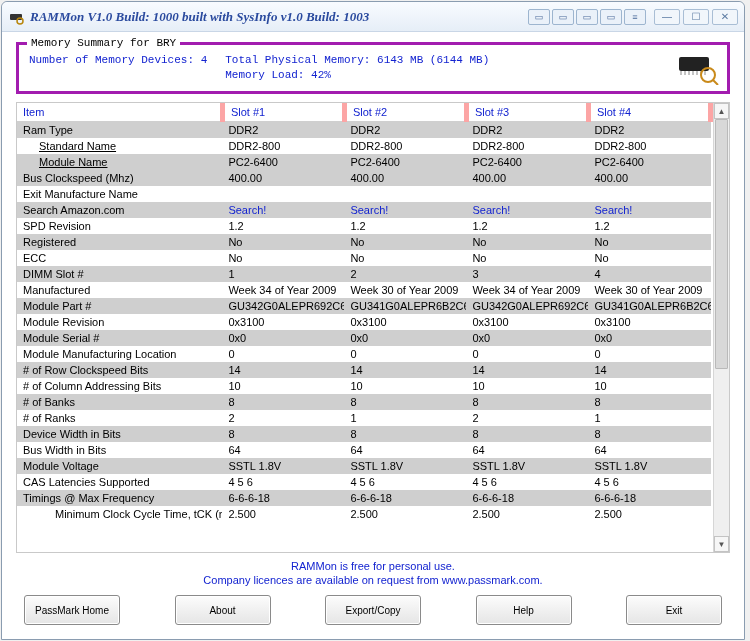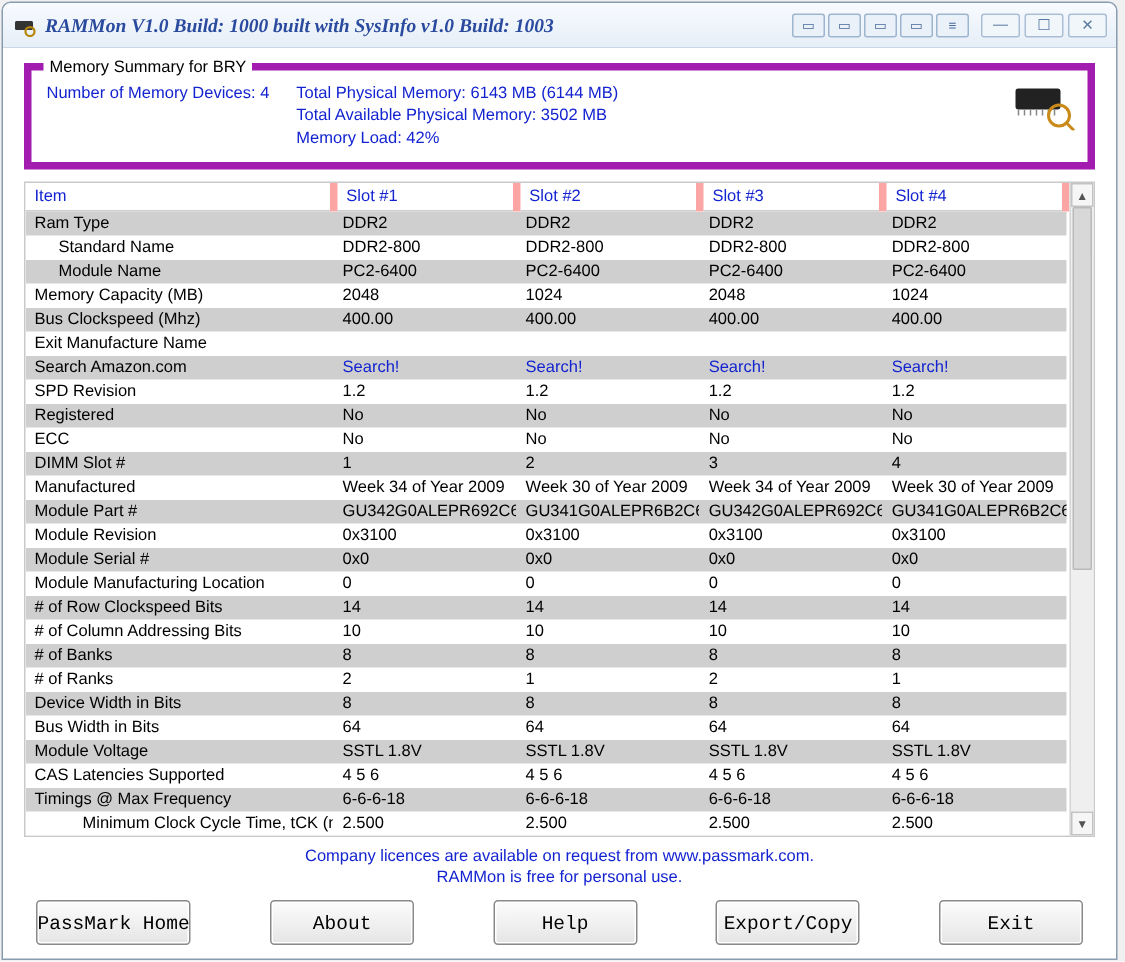--- a/index.html
+++ b/index.html
@@ -57,24 +57,25 @@
     background:#f1f6fb;display:flex;align-items:center;justify-content:center;
     font-size:10px;color:#5a7aa2;
   }
   .content {
     flex:1;
     padding: 4px 10px 8px 10px;
     display:flex;flex-direction:column;
     overflow:hidden;
   }
   .summary {
-    border:5px solid #a21caf;
+    border:3px solid #a21caf;
     padding:6px 6px 8px 10px;
     position:relative;
     margin: 6px 4px 8px 4px;
+    font-family: Liberation Mono, monospace;
   }
   .summary-title {
     position:absolute;top:-8px;left:8px;background:#fff;padding:0 4px;color:#000;font-size:11px;
   }
   .summary-row { color:#1323d0; font-size:11px; line-height:15px; }
   .summary-grid { display:flex; gap:18px; margin-top:2px;}
   .chip-icon {
     position:absolute; right:8px; top:6px; width:44px;height:34px;
   }
   .table-wrap {
@@ -93,41 +94,40 @@
     border-bottom:1px solid #cfcfcf;border-right:5px solid #fca5a5;
     padding:3px 6px;font-size:11px;background:#fff;height:18px;
   }
   tbody td {
     padding:2px 6px;font-size:11px;color:#000;height:16px;
     white-space:nowrap;overflow:hidden;text-overflow:clip;
   }
   tbody tr.gray td { background:#cfcfcf; }
   tbody tr.white td { background:#fff; }
   .link { color:#1323d0;margin-top:12px; }
-  .indent1 { padding-left:22px !important; }
+  .indent1 { padding-left:22px !important;text-decoration:underline; }
   .indent2 { padding-left:38px !important; }
   .vscroll {
     width:16px;background:#efefef;border-left:1px solid #d6d6d6;
     display:flex;flex-direction:column;
   }
   .vscroll .arrow{height:16px;border:1px solid #c3c3c3;background:#f6f6f6;display:flex;align-items:center;justify-content:center;font-size:8px;color:#555;}
   .vscroll .track{flex:1;position:relative;}
   .vscroll .thumb{position:absolute;top:0;left:1px;right:1px;height:60%;background:#d8d8d8;border:1px solid #b9b9b9;border-radius:1px;}
   .footer-note {
     text-align:center;color:#1323d0;font-size:11px;line-height:14px;margin:6px 0 8px 0;
   }
   .footer-btns {
     display:flex;justify-content:space-between;padding:0 12px 6px 12px;
   }
   .btn {
     min-width:96px;height:30px;border:1px solid #8a8a8a;border-radius:3px;
     background:linear-gradient(#fcfcfc,#e5e5e5);
-    display:flex;align-items:center;justify-content:center;font-size:13px;color:#000;
+    display:flex;align-items:center;justify-content:center;font-size:10px;color:#000;
     box-shadow:inset 0 0 0 1px #fff;
-    font-family:Liberation Mono, monospace;
   }
   col.c0{width:202px;} col.cn{width:120px;}
 </style>
 </head>
 <body>
 
 <div class="window">
 
   <div class="titlebar">
     <span class="icon">
@@ -155,21 +155,20 @@
   <div class="content">
 
     <div class="summary">
       <div class="summary-title">Memory Summary for BRY</div>
       <div class="summary-grid">
         <div>
           <div class="summary-row">Number of Memory Devices: 4</div>
         </div>
         <div>
           <div class="summary-row">Total Physical Memory: 6143 MB (6144 MB)</div>
-          <div class="summary-row">Total Available Physical Memory: 3502 MB</div>
           <div class="summary-row">Memory Load: 42%</div>
         </div>
       </div>
       <div class="chip-icon">
         <svg width="44" height="34">
           <rect x="4" y="6" width="30" height="14" rx="2" fill="#222"></rect>
           <g stroke="#888" stroke-width="1">
             <line x1="6" y1="20" x2="6" y2="24"></line>
               <line x1="10" y1="20" x2="10" y2="24"></line>
             <line x1="14" y1="20" x2="14" y2="24"></line>
@@ -218,27 +217,20 @@
                 <td>DDR2-800</td>
                 <td>DDR2-800</td>
               </tr>
               <tr class="gray">
                 <td class="indent1">Module Name</td>
                 <td>PC2-6400</td>
                 <td>PC2-6400</td>
                 <td>PC2-6400</td>
                 <td>PC2-6400</td>
               </tr>
-              <tr class="white">
-                <td>Memory Capacity (MB)</td>
-                <td>2048</td>
-                <td>1024</td>
-                <td>2048</td>
-                <td>1024</td>
-              </tr>
               <tr class="gray">
                 <td>Bus Clockspeed (Mhz)</td>
                 <td>400.00</td>
                 <td>400.00</td>
                 <td>400.00</td>
                 <td>400.00</td>
               </tr>
               <tr class="white">
                 <td>Exit Manufacture Name</td>
                 <td></td>
@@ -392,26 +384,26 @@
       <div class="vscroll">
         <div class="arrow">▲</div>
         <div class="track">
           <div class="thumb"></div>
         </div>
         <div class="arrow">▼</div>
       </div>
     </div>
 
     <div class="footer-note">
+      <div>RAMMon is free for personal use.</div>
       <div>Company licences are available on request from www.passmark.com.</div>
-      <div>RAMMon is free for personal use.</div>
     </div>
 
     <div class="footer-btns">
       <div class="btn">PassMark Home</div>
       <div class="btn">About</div>
+      <div class="btn">Export/Copy</div>
       <div class="btn">Help</div>
-      <div class="btn">Export/Copy</div>
       <div class="btn">Exit</div>
     </div>
 
   </div>
 </div>
 
 </body></html>

